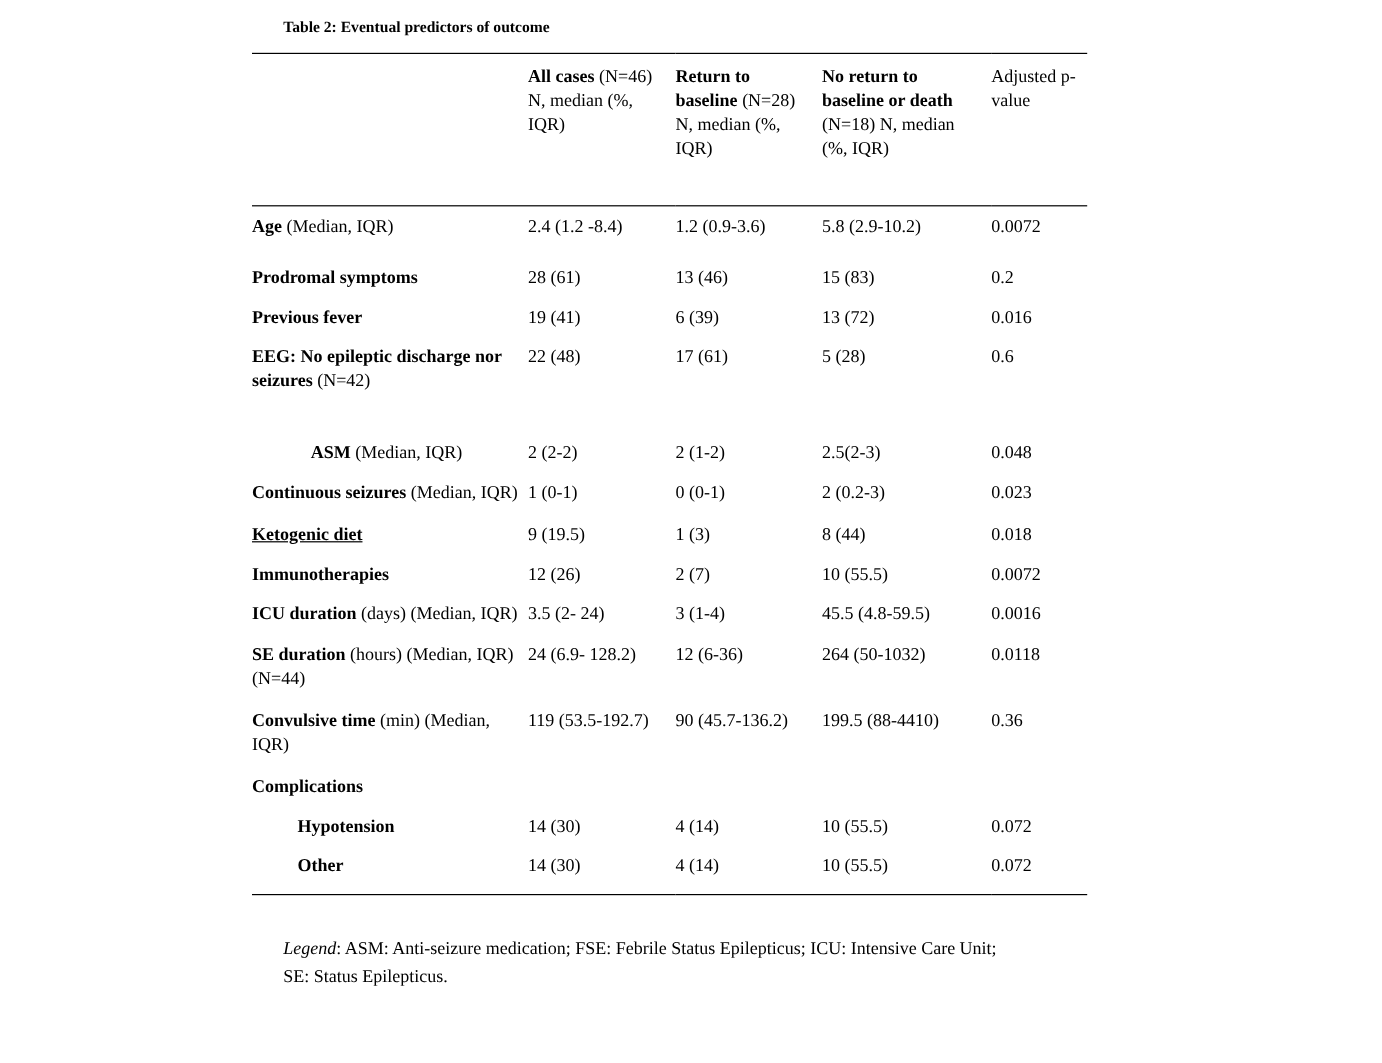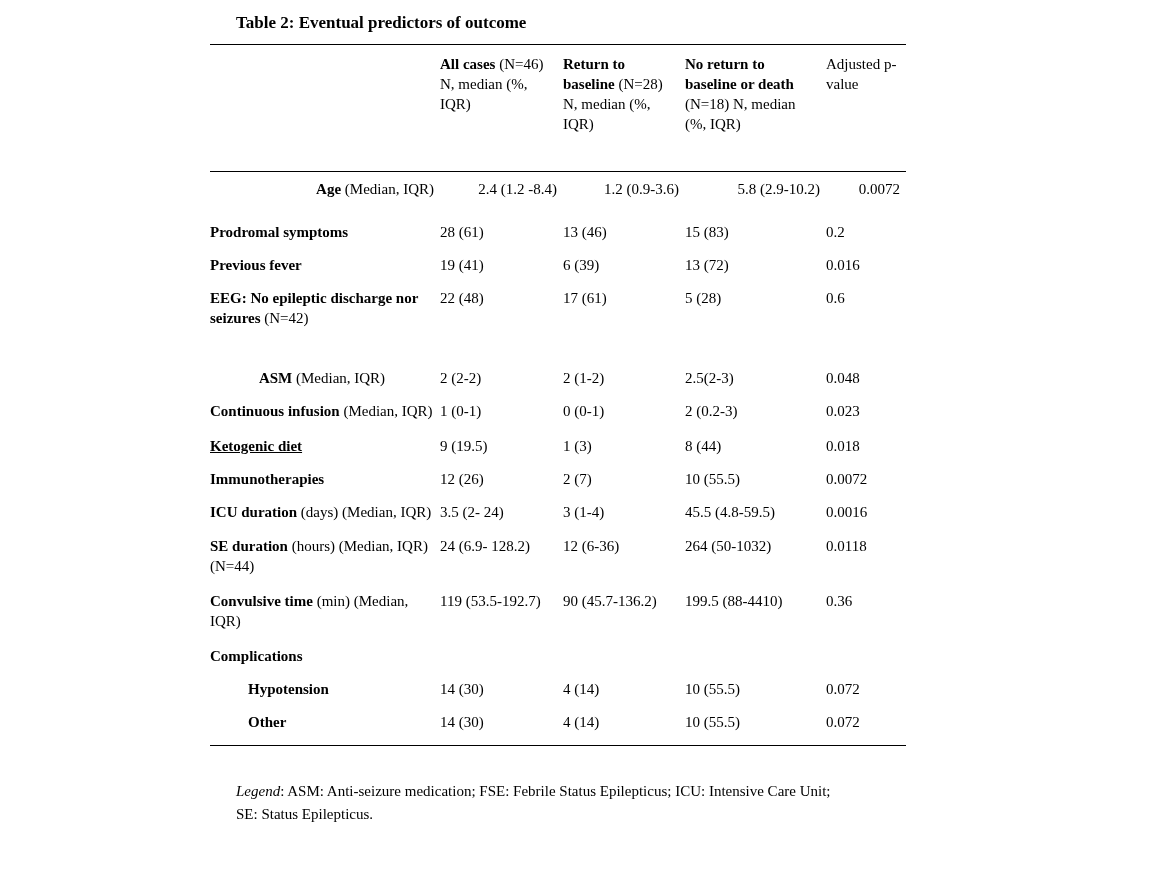--- a/index.html
+++ b/index.html
@@ -16,21 +16,21 @@
     background: #ffffff;
     overflow: hidden;
   }
   .doc {
     position: absolute;
     left: 210px;
     top: 13px;
     width: 700px;
   }
   .title {
-    font-size: 17px;
+    font-size: 13px;
     font-weight: bold;
     line-height: 20px;
     margin: 0 0 0 26px;
   }
   table.predictors {
     border-collapse: collapse;
     table-layout: fixed;
     width: 696px;
     margin-top: 11px;
     border-top: 1.5px solid #000;
@@ -45,21 +45,20 @@
     vertical-align: top;
     padding: 0 6px 13px 0;
     overflow: visible;
   }
   table.predictors thead th {
     padding: 9px 6px 37px 0;
     border-bottom: 1.5px solid #000;
   }
   table.predictors tbody tr:first-child td {
     padding-top: 7px;
-    text-align: right;
   }
   td.label { padding-right: 20px; }
   td.label.indent { padding-left: 38px; }
   b { font-weight: bold; }
   .legend {
     margin: 34px 0 0 26px;
     width: 612px;
     font-size: 15px;
     line-height: 23px;
   }
@@ -118,21 +117,21 @@
             <td style="padding-bottom: 40px;">0.6</td>
           </tr>
           <tr>
             <td class="label" style="padding-bottom: 13px; text-align: center;"><b>ASM</b> (Median, IQR)</td>
             <td style="padding-bottom: 13px;">2 (2-2)</td>
             <td style="padding-bottom: 13px;">2 (1-2)</td>
             <td style="padding-bottom: 13px;">2.5(2-3)</td>
             <td style="padding-bottom: 13px;">0.048</td>
           </tr>
           <tr>
-            <td class="label" style="padding-bottom: 15px;"><b>Continuous infusion</b> (Median, IQR)</td>
+            <td class="label" style="padding-bottom: 15px;"><b>Continuous seizures</b> (Median, IQR)</td>
             <td style="padding-bottom: 15px;">1 (0-1)</td>
             <td style="padding-bottom: 15px;">0 (0-1)</td>
             <td style="padding-bottom: 15px;">2 (0.2-3)</td>
             <td style="padding-bottom: 15px;">0.023</td>
           </tr>
           <tr>
             <td class="label" style="padding-bottom: 13px; text-decoration: underline;"><b>Ketogenic diet</b></td>
             <td style="padding-bottom: 13px;">9 (19.5)</td>
             <td style="padding-bottom: 13px;">1 (3)</td>
             <td style="padding-bottom: 13px;">8 (44)</td>

